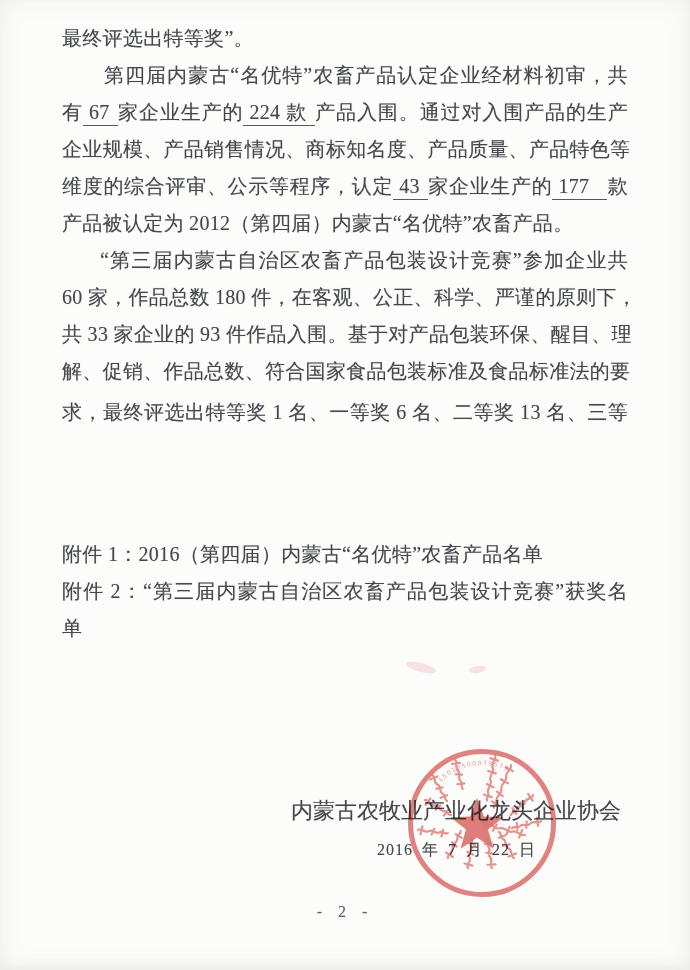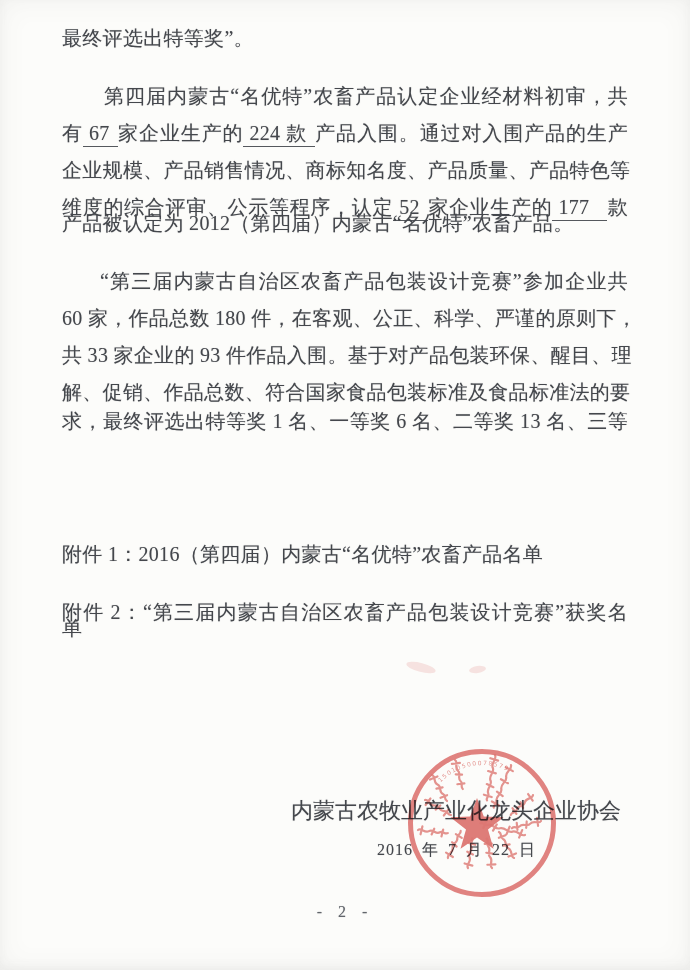--- a/index.html
+++ b/index.html
@@ -10,21 +10,21 @@
   }
   .page{position:absolute;inset:0;}
   .shade{position:absolute;inset:0;pointer-events:none;
     box-shadow:inset 0 0 28px rgba(90,90,90,0.07), inset 0 -4px 10px rgba(100,100,100,0.05);}
   .line{
     position:absolute;left:62px;width:566px;
     font-size:20px;line-height:37px;letter-spacing:.3px;
     color:#44474c;white-space:nowrap;
     text-shadow:0 0 1px rgba(80,80,85,.35);
   }
-  .j{text-align:justify;text-align-last:justify;margin-top:21px;}
+  .j{text-align:justify;text-align-last:justify;}
   .ind{padding-left:42px;width:524px;}
   .ind2{padding-left:38px;width:528px;}
   .u{border-bottom:1.6px solid #55585d;padding:0 8px 2px 6px;}
   .u.w{padding-right:18px;}
   .sig-org{
     position:absolute;left:291px;top:792px;width:322px;
     font-size:22px;line-height:37px;color:#44474c;white-space:nowrap;
     text-align:justify;text-align-last:justify;
     text-shadow:0 0 1px rgba(80,80,85,.35);
   }
@@ -51,28 +51,28 @@
 
 <div class="page">
 
   <div class="line" style="top:20px">最终评选出特等奖”。</div>
   <div class="line j ind" style="top:57px">第四届内蒙古“名优特”农畜产品认定企业经材料初审，共</div>
   <div class="line j" style="top:94px">
     <span>有</span><span class="u">67</span><span>家企业生产的</span><span class="u">224 款</span><span>产品入围。通过对入围产品的生产</span>
   </div>
   <div class="line j" style="top:131px">企业规模、产品销售情况、商标知名度、产品质量、产品特色等</div>
   <div class="line j" style="top:168px">
-    <span>维度的综合评审、公示等程序，认定</span><span class="u">52</span><span>家企业生产的</span><span class="u w">177</span><span>款</span>
+    <span>维度的综合评审、公示等程序，认定</span><span class="u">43</span><span>家企业生产的</span><span class="u w">177</span><span>款</span>
   </div>
   <div class="line" style="top:205px">产品被认定为 2012（第四届）内蒙古“名优特”农畜产品。</div>
   <div class="line j ind2" style="top:242px">“第三届内蒙古自治区农畜产品包装设计竞赛”参加企业共</div>
   <div class="line j" style="top:279px">60 家，作品总数 180 件，在客观、公正、科学、严谨的原则下，</div>
   <div class="line j" style="top:316px">共 33 家企业的 93 件作品入围。基于对产品包装环保、醒目、理</div>
   <div class="line j" style="top:353px">解、促销、作品总数、符合国家食品包装标准及食品标准法的要</div>
-  <div class="line j" style="top:382px">求，最终评选出特等奖 1 名、一等奖 6 名、二等奖 13 名、三等</div>
+  <div class="line j" style="top:394px">求，最终评选出特等奖 1 名、一等奖 6 名、二等奖 13 名、三等</div>
 
   <div class="line" style="top:536px">附件 1：2016（第四届）内蒙古“名优特”农畜产品名单</div>
   <div class="line j" style="top:573px">附件 2：“第三届内蒙古自治区农畜产品包装设计竞赛”获奖名</div>
   <div class="line" style="top:610px">单</div>
 
   <div class="sig-org">内蒙古农牧业产业化龙头企业协会</div>
   <div class="sig-date">2016 年 7 月 22 日</div>
 
   <div class="footer">- 2 -</div>
 

